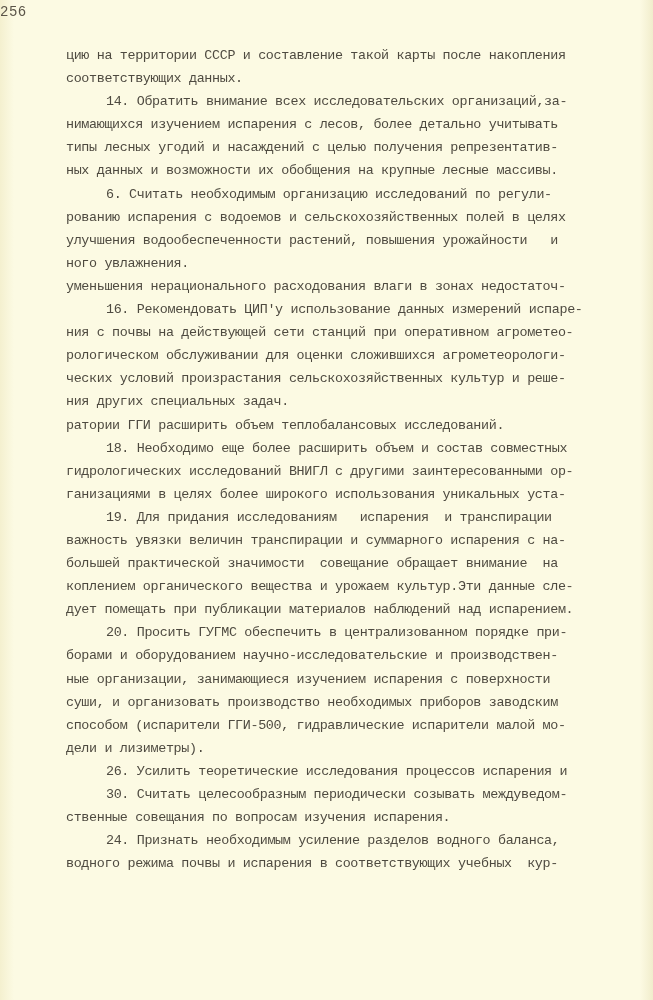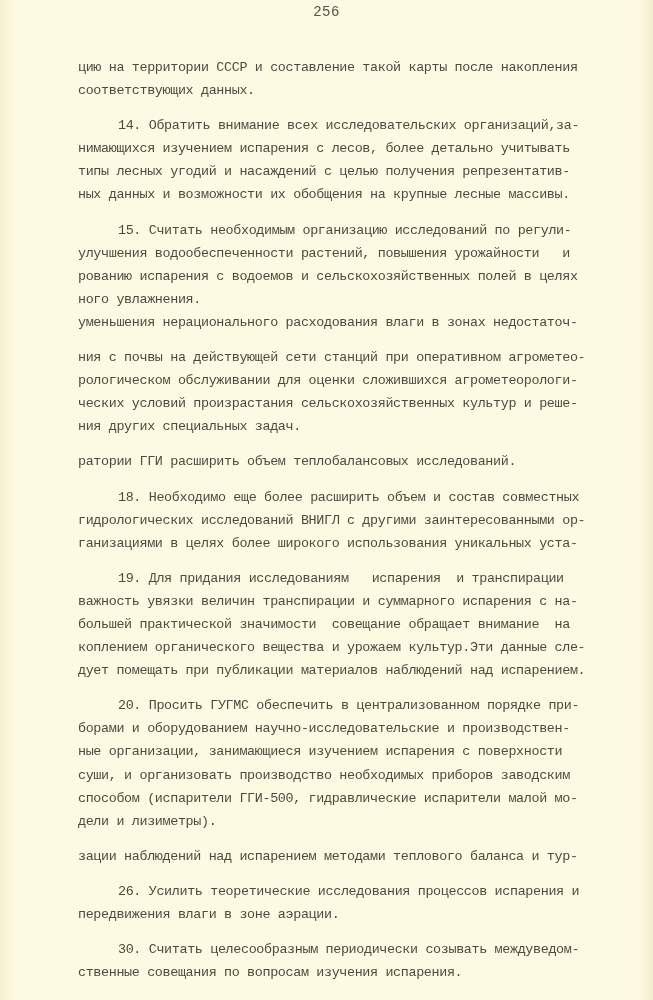--- a/index.html
+++ b/index.html
@@ -8,58 +8,59 @@
     background: #fbf9e0;
     position: relative;
     font-family: "Liberation Mono", "DejaVu Sans Mono", monospace;
     color: #4e4a40;
   }
   .page {
     position: absolute; left: 0; top: 0; width: 653px; height: 1000px;
     background: linear-gradient(90deg, #f4f0cf 0px, #fcfae3 14px, #fcfae3 640px, #f1edcc 653px);
   }
   .page-number {
-    position: absolute; top: 4px; left: 0; width: 653px; text-align: center;
+    position: absolute; top: 4px; left: 0; width: 653px; text-align: left;
     font-size: 14px; color: #5a5448; letter-spacing: 0.5px;
   }
   .body-text {
     position: absolute; left: 66px; top: 44px; width: 546px;
   }
   .line {
     height: 23.1px; line-height: 23.1px;
     font-size: 13.4px; white-space: pre; letter-spacing: -0.35px;
     overflow: visible;
   }
   .line.indent { padding-left: 40px; }
-  .para { margin: 12px; }
+  .para { margin: 0; }
 </style>
 </head>
 <body>
 
 <div class="page">
   <div class="page-number">256</div>
   <div class="body-text" id="body-text">
       <div class="para">
         <div class="line">цию на территории СССР и составление такой карты после накопления</div>
         <div class="line">соответствующих данных.</div>
       </div>
       <div class="para">
         <div class="line indent">14. Обратить внимание всех исследовательских организаций,за-</div>
         <div class="line">нимающихся изучением испарения с лесов, более детально учитывать</div>
         <div class="line">типы лесных угодий и насаждений с целью получения репрезентатив-</div>
         <div class="line">ных данных и возможности их обобщения на крупные лесные массивы.</div>
       </div>
       <div class="para">
-        <div class="line indent">15. Считать необходимым организацию исследований по регули-</div>
+        <div class="line indent">6. Считать необходимым организацию исследований по регули-</div>
+        <div class="line">рованию испарения с водоемов и сельскохозяйственных полей в целях</div>
         <div class="line">улучшения водообеспеченности растений, повышения урожайности   и</div>
-        <div class="line">рованию испарения с водоемов и сельскохозяйственных полей в целях</div>
         <div class="line">ного увлажнения.</div>
         <div class="line">уменьшения нерационального расходования влаги в зонах недостаточ-</div>
       </div>
       <div class="para">
+        <div class="line indent">16. Рекомендовать ЦИП'у использование данных измерений испаре-</div>
         <div class="line">ния с почвы на действующей сети станций при оперативном агрометео-</div>
         <div class="line">рологическом обслуживании для оценки сложившихся агрометеорологи-</div>
         <div class="line">ческих условий произрастания сельскохозяйственных культур и реше-</div>
         <div class="line">ния других специальных задач.</div>
       </div>
       <div class="para">
         <div class="line">ратории ГГИ расширить объем теплобалансовых исследований.</div>
       </div>
       <div class="para">
         <div class="line indent">18. Необходимо еще более расширить объем и состав совместных</div>
@@ -75,25 +76,23 @@
       </div>
       <div class="para">
         <div class="line indent">20. Просить ГУГМС обеспечить в централизованном порядке при-</div>
         <div class="line">борами и оборудованием научно-исследовательские и производствен-</div>
         <div class="line">ные организации, занимающиеся изучением испарения с поверхности</div>
         <div class="line">суши, и организовать производство необходимых приборов заводским</div>
         <div class="line">способом (испарители ГГИ-500, гидравлические испарители малой мо-</div>
         <div class="line">дели и лизиметры).</div>
       </div>
       <div class="para">
-        <div class="line">зации наблюдений над испарением методами теплового баланса и тур-</div>
       </div>
       <div class="para">
         <div class="line indent">26. Усилить теоретические исследования процессов испарения и</div>
-        <div class="line">передвижения влаги в зоне аэрации.</div>
       </div>
       <div class="para">
         <div class="line indent">30. Считать целесообразным периодически созывать междуведом-</div>
         <div class="line">ственные совещания по вопросам изучения испарения.</div>
       </div>
       <div class="para">
         <div class="line indent">24. Признать необходимым усиление разделов водного баланса,</div>
         <div class="line">водного режима почвы и испарения в соответствующих учебных  кур-</div>
       </div>
     </div>

